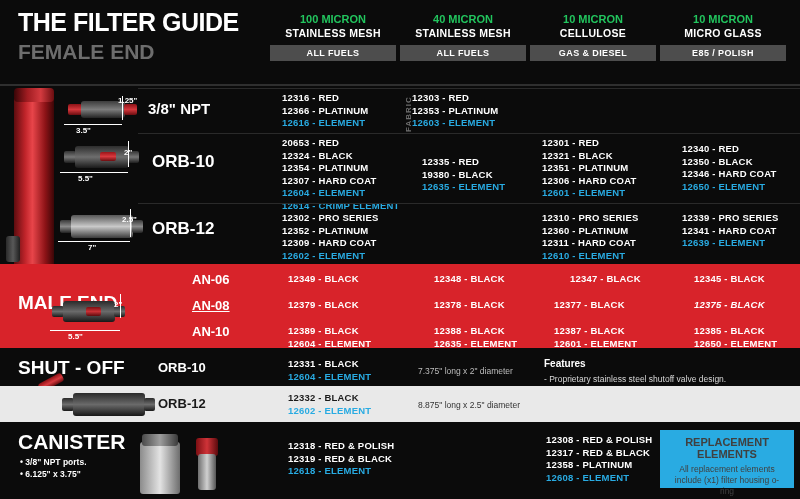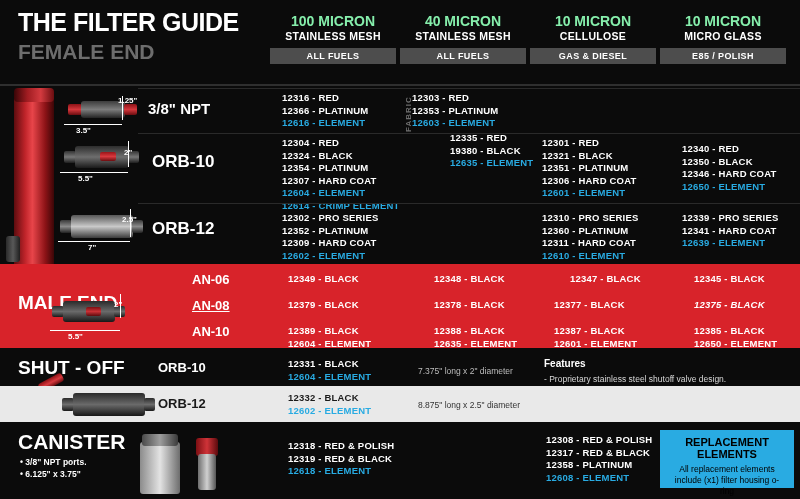--- a/index.html
+++ b/index.html
@@ -19,21 +19,21 @@
   .title-main {
     font-size:25px; font-weight:bold; letter-spacing:-0.5px; color:#fff;
     line-height:1; white-space:nowrap;
   }
   .title-sub {
     font-size:21px; font-weight:bold; color:#6d6d6d; letter-spacing:0px;
     margin-top:6px; line-height:1;
   }
 
   .colhead { position:absolute; top:14px; text-align:center; }
-  .colhead .micron { font-size:14px; font-weight:bold; color:#86efac; line-height:1; white-space:nowrap;}
+  .colhead .micron { font-size:11px; font-weight:bold; color:#22c55e; line-height:1; white-space:nowrap;}
   .colhead .matl { font-size:10.5px; font-weight:bold; color:#fff; letter-spacing:0.3px; margin-top:3px; line-height:1; white-space:nowrap;}
   .colhead .fuel {
     margin-top:6px; font-size:9px; font-weight:bold; color:#fff;
     background:#4d4d4d; padding:3px 0; letter-spacing:0.4px;
   }
 
   
   .band { position:absolute; left:0; width:800px; }
   .rowline { position:absolute; left:138px; width:662px; height:1px; background:#2a2a2a; }
 
@@ -58,21 +58,21 @@
   .dimline { position:absolute; background:#fff; height:1px; }
   .dimv { position:absolute; background:#fff; width:1px; }
 
   .canister-head { font-size:21px; font-weight:bold; color:#fff; letter-spacing:0px; }
   .bullets { font-size:8.5px; color:#fff; line-height:12px; font-weight:bold;}
 
   .features-title { font-size:10px; font-weight:bold; color:#fff; }
   .features-list { font-size:8.5px; color:#d8d8d8; line-height:12.5px; }
 
   .repl {
-    position:absolute; background:#29abe2; text-align:center; color:#000000;
+    position:absolute; background:#29abe2; text-align:center; color:#404040;
   }
   .repl .rt { font-size:11px; font-weight:bold; line-height:12px; padding-top:6px;}
   .repl .rb { font-size:8.5px; line-height:11px; padding:4px 8px 6px 8px;}
 
   .shutoff-label { font-size:19px; font-weight:bold; color:#fff; }
   .maleend-label { font-size:19px; font-weight:bold; color:#fff; }
 
   .vert-fabric {
     position:absolute; font-size:8px; font-weight:bold; color:#6f6f6f;
     transform:rotate(-90deg); transform-origin:left top; letter-spacing:1px;
@@ -161,28 +161,28 @@
     <div style="position:absolute;left:68px;top:8px;width:11px;height:12px;border-radius:2px;background:linear-gradient(180deg,#333,#777,#1e1e1e);"></div>
   </div>
   <div class="dimv" style="left:128px; top:141px; height:26px;"></div>
   <div class="dim" style="left:124px; top:148px;">2"</div>
   <div class="dimline" style="left:60px; top:172px; width:68px;"></div>
   <div class="dim" style="left:78px; top:174px;">5.5"</div>
 
   <div class="rowlabel" style="left:152px; top:152px; font-size:17px;">ORB-10</div>
 
   <div class="cell" style="left:282px; top:137px;">
-    <span>12304 - RED</span><br>
+    <span>20653 - RED</span><br>
     <span>12324 - BLACK</span><br>
     <span>12354 - PLATINUM</span><br>
     <span>12307 - HARD COAT</span><br>
     <span class="el">12604 - ELEMENT</span><br>
     <span class="crimp">12614 - CRIMP ELEMENT</span>
   </div>
-  <div class="cell" style="left:422px; top:132px;margin-left:28px;">
+  <div class="cell" style="left:422px; top:156px;">
     <span>12335 - RED</span><br>
     <span>19380 - BLACK</span><br>
     <span class="el">12635 - ELEMENT</span>
   </div>
   <div class="cell" style="left:542px; top:137px;">
     <span>12301 - RED</span><br>
     <span>12321 - BLACK</span><br>
     <span>12351 - PLATINUM</span><br>
     <span>12306 - HARD COAT</span><br>
     <span class="el">12601 - ELEMENT</span>

